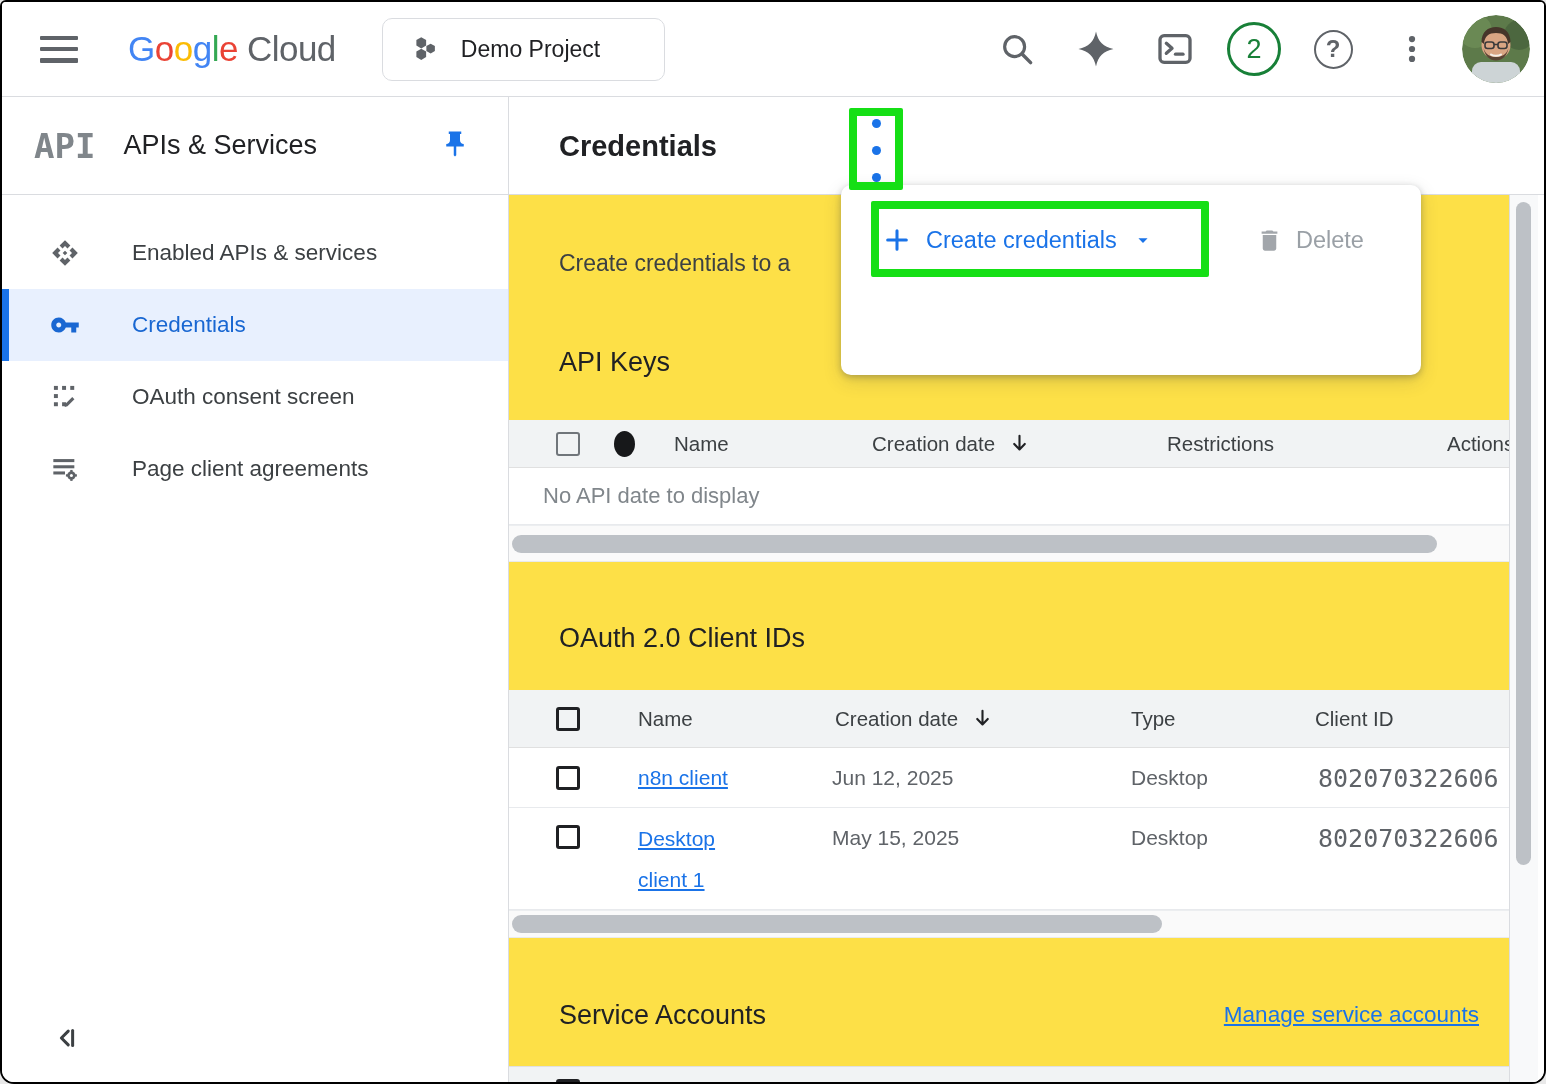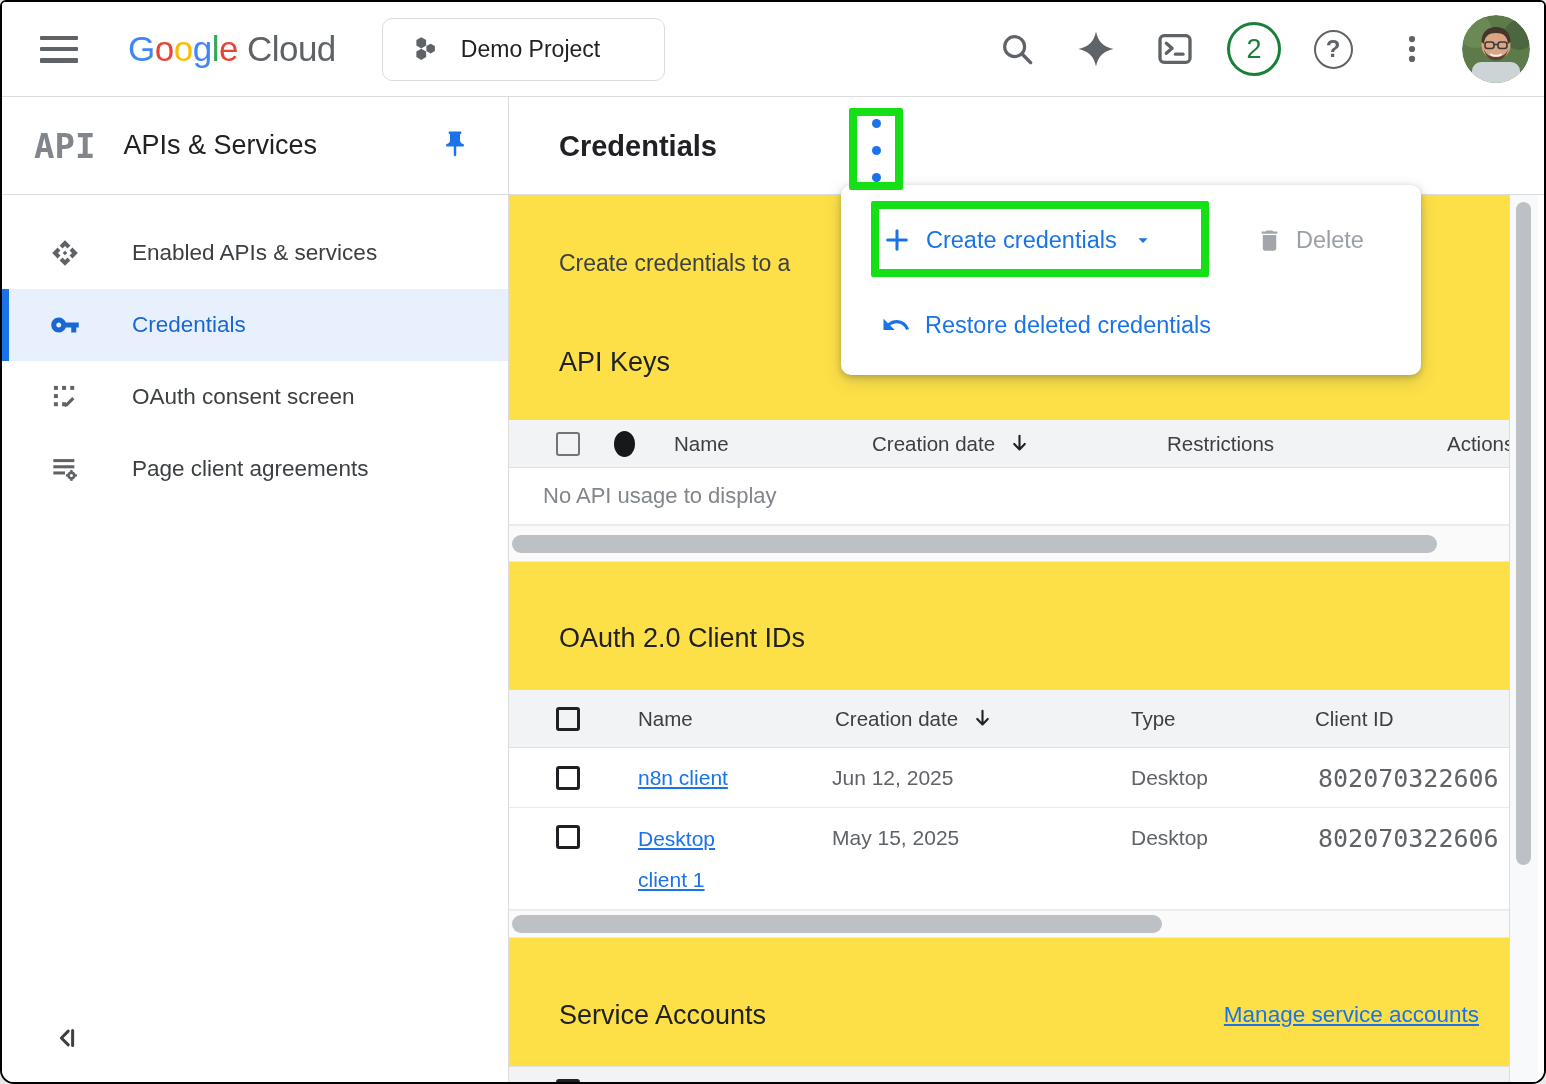--- a/index.html
+++ b/index.html
@@ -284,21 +284,21 @@
           <span class="cell hcell" style="left:363px">
             <span>Creation date</span>
             <svg width="23" height="23" viewBox="0 0 24 24">
                 <path d="M12 4v14M6.5 12.5L12 18.2l5.5-5.7" fill="none" stroke="#202124" stroke-width="2.2" stroke-linecap="round" stroke-linejoin="round"></path>
               </svg>
           </span>
           <span class="cell hcell" style="left:658px">Restrictions</span>
           <span class="cell hcell" style="left:938px">Actions</span>
         </div>
         <div class="row row-empty">
-          <span class="empty-text">No API usage to display</span>
+          <span class="empty-text">No API date to display</span>
         </div>
         <div class="scrollband band1">
           <div class="hthumb"></div>
         </div>
 
         <h2 class="sec-heading h-oauth">OAuth 2.0 Client IDs</h2>
 
         <div class="thead thead-oauth">
           <div class="cell cb dark" style="left:47px"></div>
           <span class="cell hcell" style="left:129px">Name</span>
@@ -353,23 +353,17 @@
           <svg width="22" height="22" viewBox="0 0 24 24">
               <path d="M7 10l5 5.2 5-5.2z" fill="#1a73e8"></path>
             </svg>
         </button>
         <button class="dd-delete">
           <svg width="27" height="27" viewBox="0 0 24 24">
               <path fill="#a2a6ab" d="M6 19c0 1.1.9 2 2 2h8c1.1 0 2-.9 2-2V7H6v12zM19 4h-3.5l-1-1h-5l-1 1H5v2h14V4z"></path>
             </svg>
           <span class="lbl">Delete</span>
         </button>
-        <button class="dd-restore">
-          <svg width="30" height="30" viewBox="0 0 24 24">
-              <path fill="#1a73e8" d="M12.5 8c-2.65 0-5.05.99-6.9 2.6L2 7v9h9l-3.62-3.62c1.39-1.16 3.16-1.88 5.12-1.88 3.54 0 6.55 2.31 7.6 5.5l2.37-.78C21.08 11.03 17.15 8 12.5 8z"></path>
-            </svg>
-          <span class="lbl">Restore deleted credentials</span>
-        </button>
         <div class="gbox gbox2"></div>
       </div>
     </main>
   </div>
 </div>
 
 </body></html>

